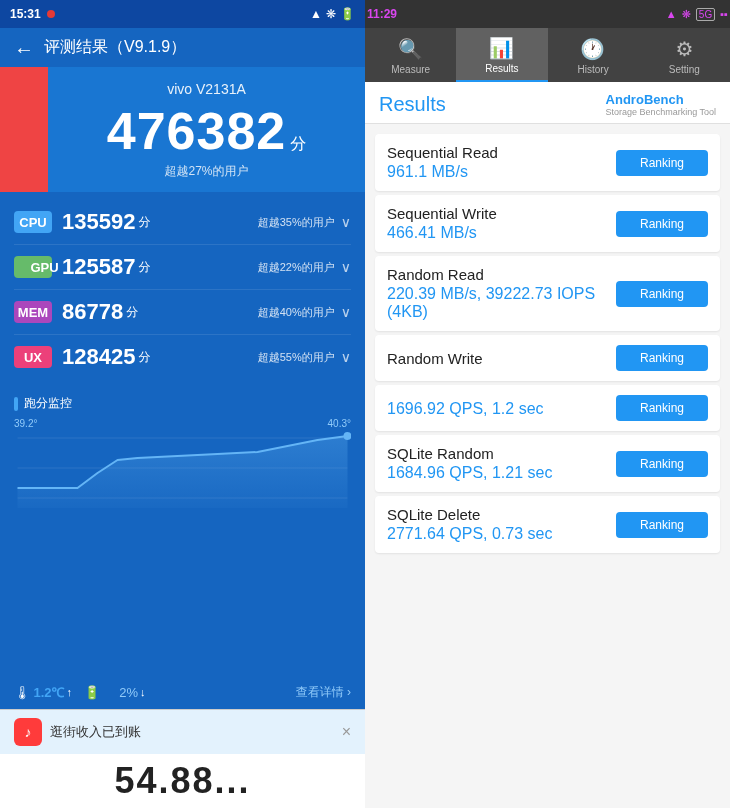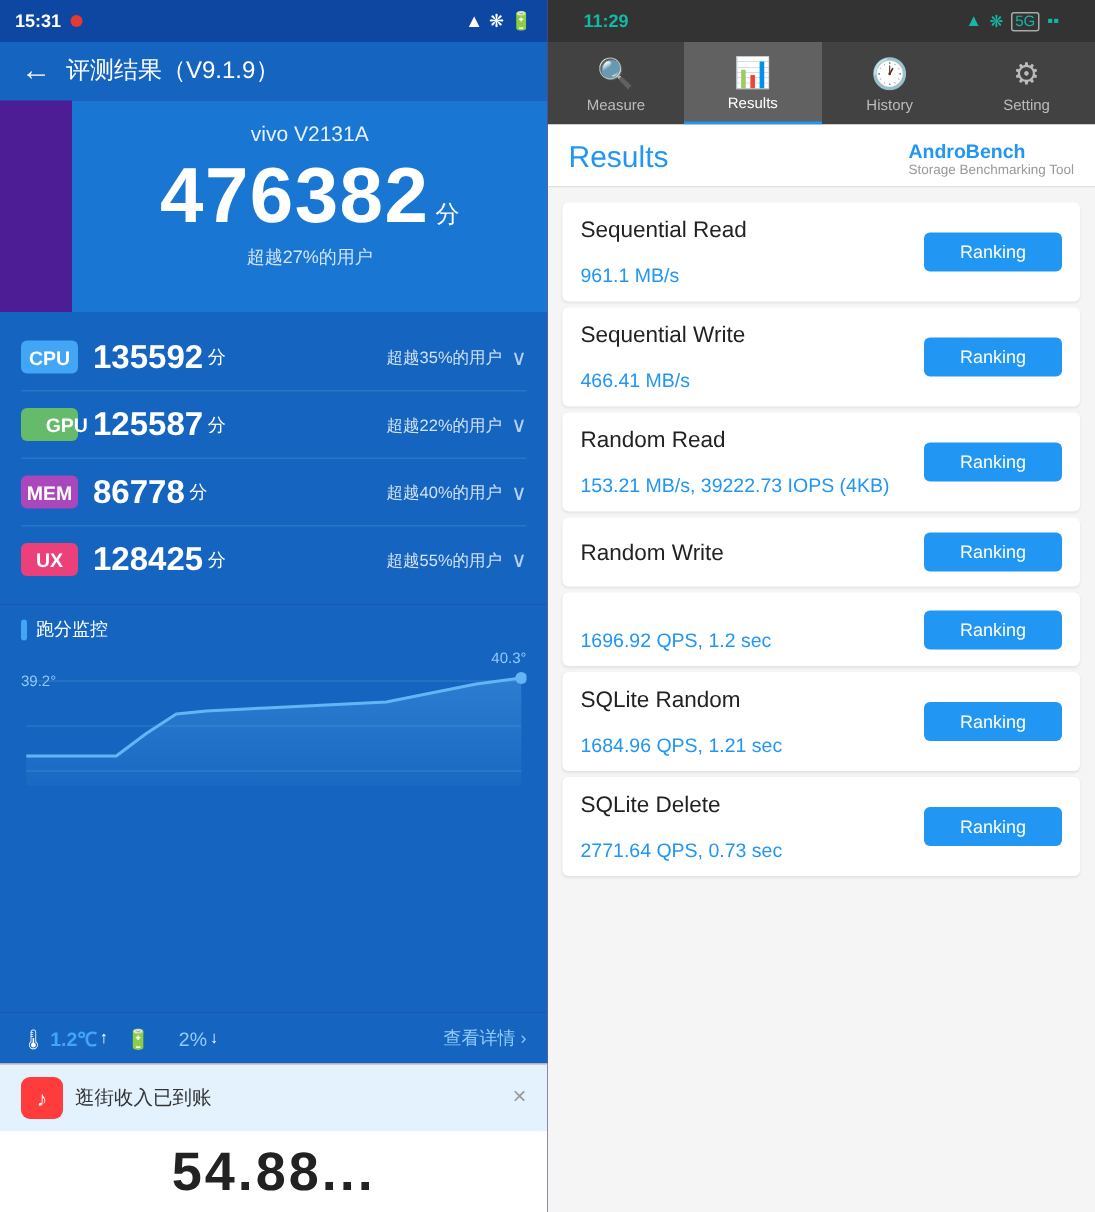--- a/index.html
+++ b/index.html
@@ -9,21 +9,21 @@
       display: flex;
       font-family: 'Arial', sans-serif;
       overflow: hidden;
       background: #000;
     }
 
     
     .left-panel {
       width: 365px;
       height: 808px;
-      background: #4c1d95;
+      background: #ef4444;
       display: flex;
       flex-direction: column;
       position: relative;
       overflow: hidden;
     }
 
     .left-statusbar {
       background: #0d47a1;
       height: 28px;
       display: flex;
@@ -41,21 +41,21 @@
       padding: 8px 14px;
       display: flex;
       align-items: center;
       color: white;
     }
     .back-arrow { font-size: 20px; margin-right: 10px; }
     .header-title { font-size: 16px; font-weight: 500; }
 
     .score-section {
       background: #1976D2;
-      padding: 14px 0 28px;
+      padding: 14px 0 12px;
       text-align: center;
       color: white;
       margin-left: 48px;
     }
     .device-name { font-size: 14px; margin-bottom: 4px; opacity: 0.9; }
     .main-score { font-size: 52px; font-weight: bold; letter-spacing: 1px; }
     .score-unit { font-size: 16px; margin-left: 4px; }
     .score-subtitle { font-size: 12px; opacity: 0.8; margin-top: 2px; }
 
     .metrics-section {
@@ -94,21 +94,21 @@
       padding: 8px 14px 4px;
       flex: 1;
     }
     .monitor-title { color: white; font-size: 12px; margin-bottom: 6px; display: flex; align-items: center; }
     .monitor-bar { width: 4px; height: 14px; background: #42a5f5; margin-right: 6px; border-radius: 2px; }
     .chart-area {
       width: 100%;
       height: 90px;
       position: relative;
     }
-    .chart-label-tl { position: absolute; top: 15px; left: 0; color: #90caf9; font-size: 10px; }
+    .chart-label-tl { position: absolute; top: 0; left: 0; color: #90caf9; font-size: 10px; }
     .chart-label-tr { position: absolute; top: 0; right: 0; color: #90caf9; font-size: 10px; }
 
     .temp-battery-row {
       display: flex;
       align-items: center;
       padding: 8px 14px;
       color: white;
       font-size: 13px;
       background: #1565C0;
     }
@@ -146,22 +146,22 @@
       display: flex;
       flex-direction: column;
       overflow: hidden;
     }
 
     .right-statusbar {
       background: #333;
       height: 28px;
       display: flex;
       align-items: center;
-      padding: 0 24px;
-      color: #14b8a6;
+      padding: 0 2px;
+      color: #d946ef;
       font-size: 12px;
     }
     .right-statusbar .time { font-weight: bold; }
     .right-statusbar .icons { margin-left: auto; display: flex; gap: 5px; align-items: center; font-size: 11px; }
 
     .tab-bar {
       display: flex;
       background: #424242;
     }
     .tab-item {
@@ -207,21 +207,21 @@
       margin: 4px 10px;
       border-radius: 4px;
       padding: 10px 12px;
       display: flex;
       align-items: center;
       justify-content: space-between;
       box-shadow: 0 1px 2px rgba(0,0,0,0.08);
     }
     .benchmark-info { flex: 1; }
     .benchmark-name { font-size: 15px; font-weight: 500; color: #222; }
-    .benchmark-value { font-size: 13px; color: #2196F3; margin-top: 14px; }
+    .benchmark-value { font-size: 16px; color: #2196F3; margin-top: 2px; }
     .ranking-btn {
       background: #2196F3;
       color: white;
       border: none;
       border-radius: 4px;
       padding: 6px 24px;
       font-size: 12px;
       cursor: pointer;
       white-space: nowrap;
       font-weight: 500;
@@ -400,21 +400,21 @@
       <div class="benchmark-info">
         <div class="benchmark-name">Sequential Write</div>
         <div class="benchmark-value">466.41 MB/s</div>
       </div>
       <button class="ranking-btn">Ranking</button>
     </div>
 
     <div class="benchmark-item">
       <div class="benchmark-info">
         <div class="benchmark-name">Random Read</div>
-        <div class="benchmark-value">153.21 MB/s, 39222.73 IOPS (4KB)</div>
+        <div class="benchmark-value">220.39 MB/s, 39222.73 IOPS (4KB)</div>
       </div>
       <button class="ranking-btn">Ranking</button>
     </div>
 
     <div class="benchmark-item">
       <div class="benchmark-info">
         <div class="benchmark-name">Random Write</div>
       </div>
       <button class="ranking-btn">Ranking</button>
     </div>

